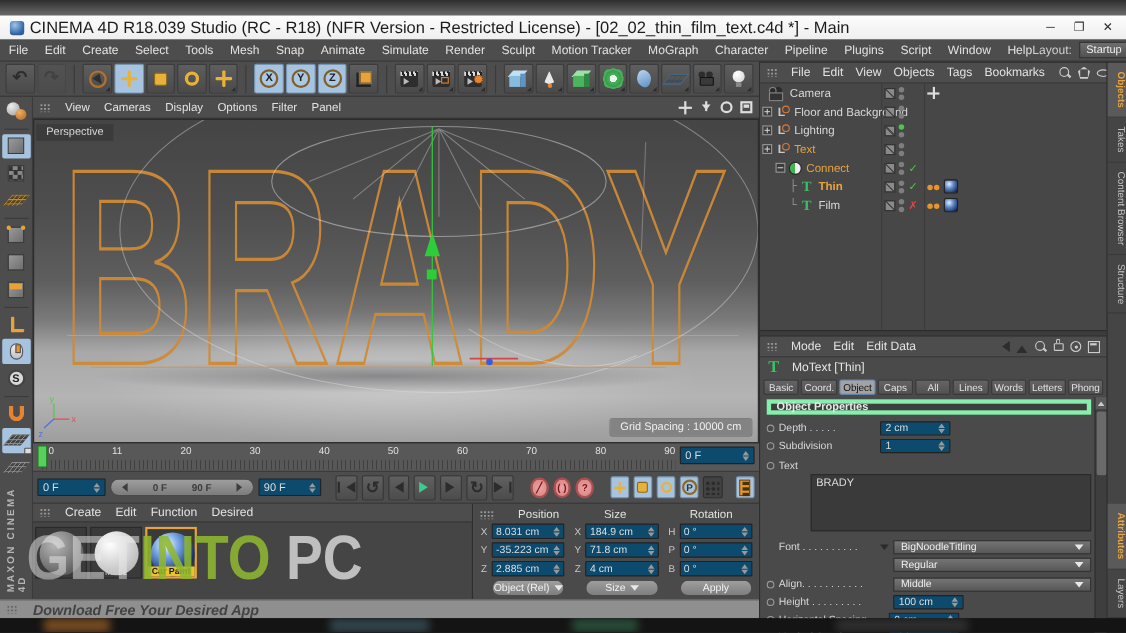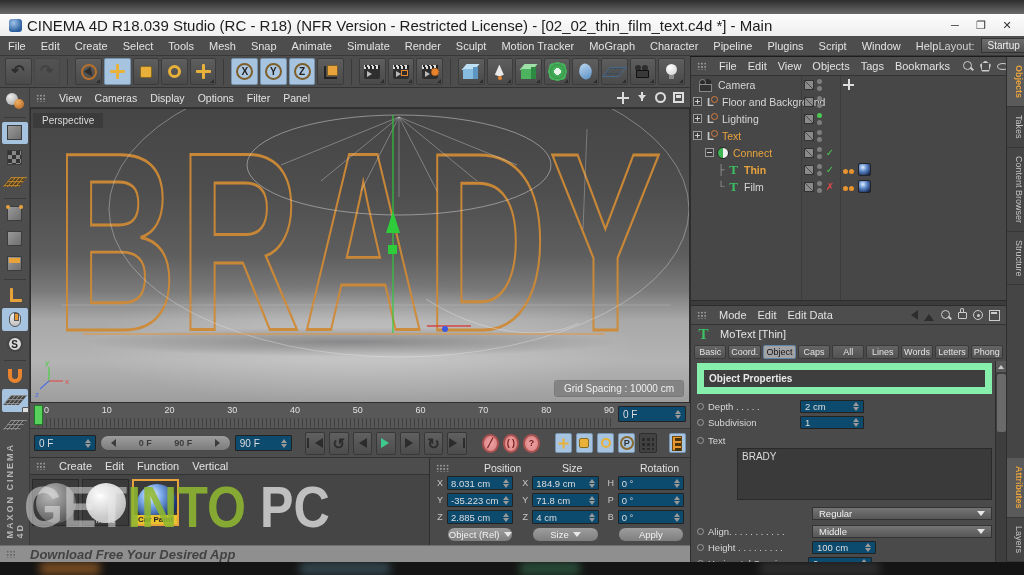--- a/index.html
+++ b/index.html
@@ -172,21 +172,21 @@
   .mat{width:47px;height:47px;background:#3a3a3a;position:relative;border:1px solid #2a2a2a;}
   .mat .ball{position:absolute;left:3px;top:3px;width:40px;height:40px;border-radius:50%;}
   .mat.m1 .ball{background:radial-gradient(circle at 35% 30%,#b8b8b8,#5e5e5e 75%);}
   .mat.m2 .ball{background:radial-gradient(circle at 35% 30%,#ffffff,#bdbdbd 75%);}
   .mat.m3{border:2px solid #e8a33d;}
   .mat.m3 .ball{background:radial-gradient(circle at 35% 28%,#e8f2ff 4%,#7aa8e8 28%,#1c3a78 65%,#0a1430 95%);}
   .mat-label{position:absolute;left:0;right:0;bottom:0;font-size:8px;text-align:center;color:#ccc;white-space:nowrap;overflow:hidden;}
   .mat.m3 .mat-label{background:#e8c32e;color:#222;font-weight:bold;text-align:center;}
 
   .coords{width:260px;background:#4a4a4a;padding:2px 6px;}
-  .coord-head{display:flex;align-items:center;gap:20px;height:16px;font-size:10.5px;color:#e0e0e0;}
+  .coord-head{display:flex;align-items:center;gap:7px;height:16px;font-size:10.5px;color:#e0e0e0;}
   .coord-head span{flex:1;text-align:left;padding-left:14px;}
   .coord-grid{display:flex;gap:8px;}
   .coord-col{flex:1;display:flex;flex-direction:column;gap:3px;}
   .coord-row{display:flex;align-items:center;gap:3px;}
   .coord-row .axis{width:8px;font-size:9px;color:#c8c8c8;text-align:center;}
   .coord-row .ffield{flex:1;height:14px;font-size:9.5px;padding:0 3px;}
   .pillbtn{flex:1;height:15px;border-radius:8px;background:linear-gradient(#9e9e9e,#7e7e7e);border:1px solid #4a4a4a;display:flex;align-items:center;justify-content:center;font-size:9.5px;color:#f2f2f2;gap:4px;}
   .pillbtn.dd::after{content:"";border:4px solid transparent;border-top:5px solid #e8e8e8;transform:translateY(2px);}
 
   
@@ -234,21 +234,21 @@
   .ic-target::before{content:"";position:absolute;left:4.5px;top:0;width:2px;height:11px;background:#ddd;}
   .ic-target::after{content:"";position:absolute;left:0;top:4.5px;width:11px;height:2px;background:#ddd;}
 
   .splitter{height:6px;background:#3c3c3c;border-top:1px solid #2c2c2c;border-bottom:1px solid #2c2c2c;}
 
   .am-title{height:18px;display:flex;align-items:center;gap:6px;padding:0 6px;background:#4a4a4a;font-size:11px;color:#e6e6e6;}
   .am-tabs{display:flex;gap:2px;padding:2px 3px;background:#4a4a4a;}
   .am-tab{flex:1;height:14px;background:linear-gradient(#646464,#525252);border:1px solid #3a3a3a;border-radius:2px;font-size:9px;color:#e2e2e2;display:flex;align-items:center;justify-content:center;white-space:nowrap;padding:0 2px;}
   .am-tab.active{background:#a3a3a3;color:#111;border-color:#5f83a9;}
   .am-body{position:relative;padding:2px 14px 0 6px;}
-  .section-hdr{height:31px;background:#3e3e3e;border:7px solid #86efac;display:flex;align-items:center;padding:0 5px;font-weight:bold;font-size:10px;color:#e8e8e8;margin-bottom:4px;}
+  .section-hdr{height:14px;background:#3e3e3e;border:4px solid #86efac;display:flex;align-items:center;padding:0 5px;font-weight:bold;font-size:10px;color:#e8e8e8;margin-bottom:4px;}
   .prop-row{display:flex;align-items:center;height:16px;gap:4px;}
   .bullet{width:7px;height:7px;border:1.5px solid #9a9a9a;border-radius:50%;flex:0 0 auto;}
   .prop-label{width:88px;font-size:9.5px;color:#d8d8d8;white-space:nowrap;overflow:hidden;flex:0 0 auto;}
   .prop-label.wide{width:96px;}
   .prop-row .ffield{width:64px;height:13px;font-size:9.5px;}
   .prop-row .dropdown{flex:1;height:13px;}
   .dropdown{background:linear-gradient(#757575,#575757);border:1px solid #333;display:flex;align-items:center;padding:0 6px;font-size:9.5px;color:#f0f0f0;}
   .dropdown::after{content:"";margin-left:auto;border:4px solid transparent;border-top:5px solid #e8e8e8;transform:translateY(2px);}
   .text-area{width:100%;height:52px;background:#3a3a3a;border:1px solid #2a2a2a;color:#dcdcdc;font-size:10px;font-family:"Liberation Sans",sans-serif;resize:none;padding:2px 4px;margin:1px 0 3px 0;}
   .preset-tri{width:0;height:0;border:4px solid transparent;border-top:5px solid #2a2a2a;flex:0 0 auto;transform:translateY(2px);}
@@ -515,21 +515,21 @@
         <text x="4" y="288" fill="#5070e0">z</text>
       </g>
     </svg>
     <span class="grid-label">Grid Spacing : 10000 cm</span>
   </div>
 
   <div class="ruler">
     <span class="playhead"></span>
     <div class="ruler-ticks">
         <span class="ruler-tick">0</span>
-        <span class="ruler-tick">10</span>
+        <span class="ruler-tick">11</span>
         <span class="ruler-tick">20</span>
         <span class="ruler-tick">30</span>
         <span class="ruler-tick">40</span>
         <span class="ruler-tick">50</span>
         <span class="ruler-tick">60</span>
         <span class="ruler-tick">70</span>
         <span class="ruler-tick">80</span>
         <span class="ruler-tick">90</span>
       </div>
     <div class="ruler-comb"></div>
@@ -605,21 +605,21 @@
   </div>
 
   <div class="bottom-panels">
     <div class="materials">
       <div class="panel-menu">
         <span class="grip"></span>
         <div class="menu-items" style="gap:13px">
             <span class="menu-item">Create</span>
             <span class="menu-item">Edit</span>
             <span class="menu-item">Function</span>
-            <span class="menu-item">Vertical</span>
+            <span class="menu-item">Desired</span>
           </div>
       </div>
       <div class="mat-thumbs">
         <span class="mat m1">
             <span class="ball"></span>
             <span class="mat-label"></span>
           </span>
         <span class="mat m2">
             <span class="ball"></span>
             <span class="mat-label">Mat.1</span>
@@ -921,20 +921,28 @@
     <div class="prop-row" style="height:14px;margin-top:3px">
       <span class="bullet"></span>
       <span class="prop-label" style="width:28px">Text</span>
     </div>
     <div style="padding-left:40px">
       <textarea class="text-area" spellcheck="false" style="">BRADY</textarea>
     </div>
 
     <div class="prop-row">
       <span style="width:7px"></span>
+      <span class="prop-label">Font . . . . . . . . . .</span>
+      <span class="preset-tri"></span>
+      <span class="dropdown">
+          <span>BigNoodleTitling</span>
+        </span>
+    </div>
+    <div class="prop-row">
+      <span style="width:7px"></span>
       <span class="prop-label"></span>
       <span style="width:8px"></span>
       <span class="dropdown">
           <span>Regular</span>
         </span>
     </div>
     <div class="prop-row" style="margin-top:2px">
       <span class="bullet"></span>
       <span class="prop-label">Align. . . . . . . . . . .</span>
       <span style="width:8px"></span>

